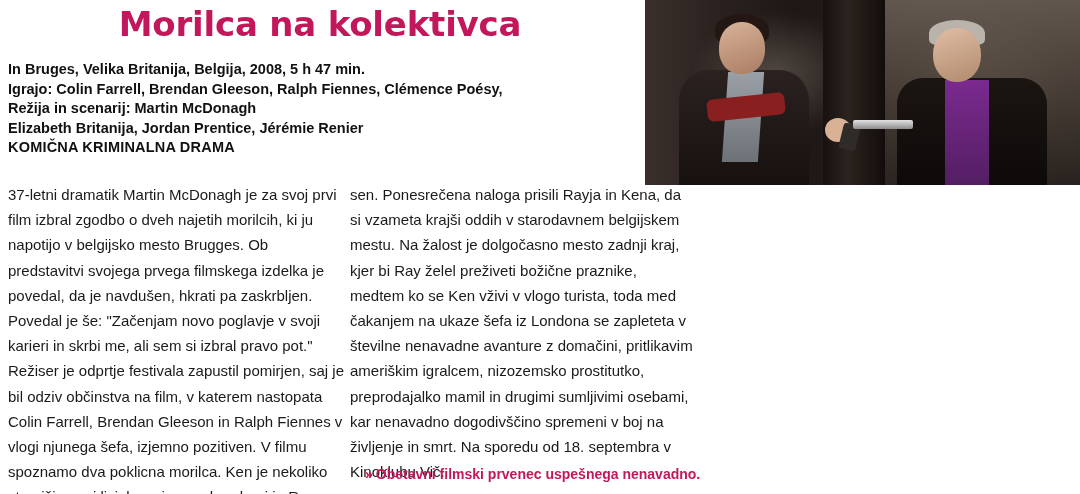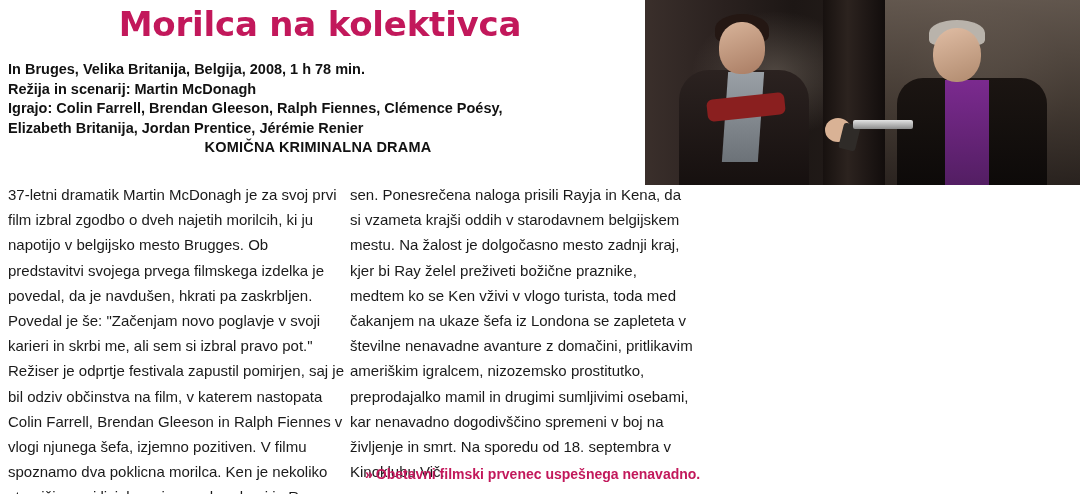--- a/index.html
+++ b/index.html
@@ -45,21 +45,20 @@
     font-size: 14.5px;
     font-weight: bold;
     line-height: 19.5px;
     color: #111111;
   }
   .credits .line {
     white-space: nowrap;
   }
   .credits .genre {
     letter-spacing: 0.2px;
-    text-align: center;
   }
 
   
   .photo {
     position: absolute;
     left: 645px;
     top: 0px;
     width: 435px;
     height: 185px;
     overflow: hidden;
@@ -198,23 +197,23 @@
   }
 </style>
 </head>
 <body>
 
 <div class="page">
 
   <div class="title">Morilca na kolektivca</div>
 
   <div class="credits">
-    <div class="line">In Bruges, Velika Britanija, Belgija, 2008, 1 h 78 min.</div>
+    <div class="line">In Bruges, Velika Britanija, Belgija, 2008, 5 h 47 min.</div>
+    <div class="line">Igrajo: Colin Farrell, Brendan Gleeson, Ralph Fiennes, Clémence Poésy,</div>
     <div class="line">Režija in scenarij: Martin McDonagh</div>
-    <div class="line">Igrajo: Colin Farrell, Brendan Gleeson, Ralph Fiennes, Clémence Poésy,</div>
     <div class="line">Elizabeth Britanija, Jordan Prentice, Jérémie Renier</div>
     <div class="line genre">KOMIČNA KRIMINALNA DRAMA</div>
   </div>
 
   <div class="photo">
     <div class="photo-inner"></div>
     <div class="wall-right"></div>
     <div class="pillar"></div>
 
     <div class="fig-l-body"></div>

